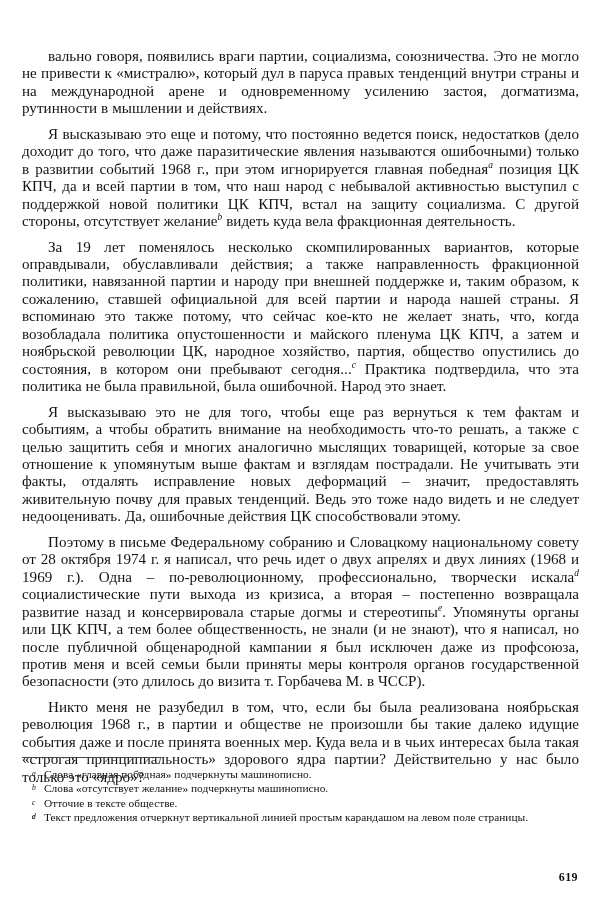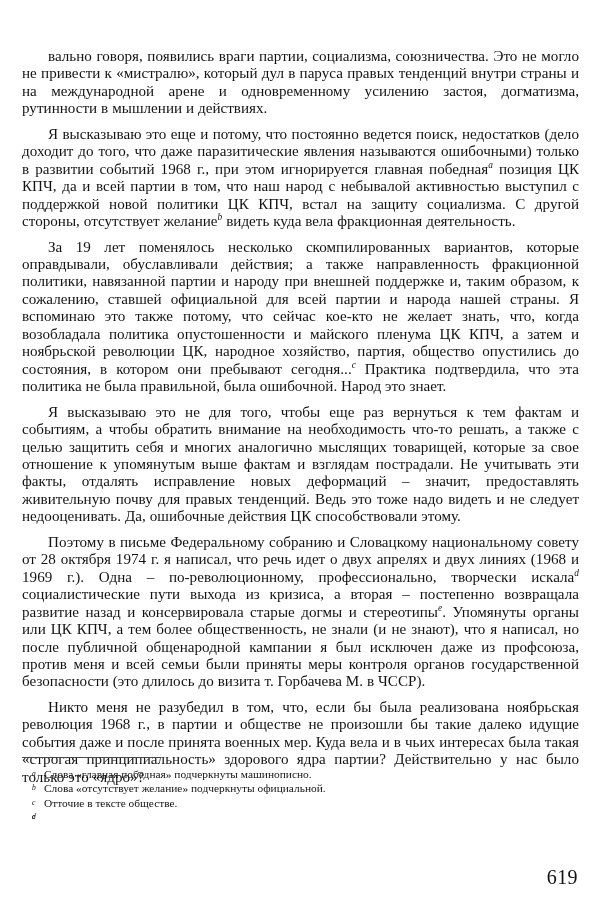--- a/index.html
+++ b/index.html
@@ -78,44 +78,45 @@
     font-style: italic;
     line-height: 14.3px;
     vertical-align: super;
   }
   .page-number {
     position: absolute;
     left: 0;
     top: 857px;
     width: 578px;
     text-align: right;
-    font-size: 20px;
+    font-size: 12px;
     line-height: 16px;
     letter-spacing: 0.4px;
+    font-weight: bold;
   }
 </style>
 </head>
 <body>
 
 <div class="page">
 
   <div class="body-block" id="body-block">
       <p class="para"><span>вально говоря, появились враги партии, социализма, союзничества. Это не могло не привести к «мистралю», который дул в паруса правых тенденций внутри страны и на международной арене и одновременному усилению застоя, догматизма, рутинности в мышлении и действиях.</span></p>
       <p class="para"><span>Я высказываю это еще и потому, что постоянно ведется поиск, недостатков (дело доходит до того, что даже паразитические явления называются ошибочными) только в развитии событий 1968 г., при этом игнорируется главная победная</span><sup class="fnmark">a</sup><span> позиция ЦК КПЧ, да и всей партии в том, что наш народ с небывалой активностью выступил с поддержкой новой политики ЦК КПЧ, встал на защиту социализма. С другой стороны, отсутствует желание</span><sup class="fnmark">b</sup><span> видеть куда вела фракционная деятельность.</span></p>
       <p class="para"><span>За 19 лет поменялось несколько скомпилированных вариантов, которые оправдывали, обуславливали действия; а также направленность фракционной политики, навязанной партии и народу при внешней поддержке и, таким образом, к сожалению, ставшей официальной для всей партии и народа нашей страны. Я вспоминаю это также потому, что сейчас кое-кто не желает знать, что, когда возобладала политика опустошенности и майского пленума ЦК КПЧ, а затем и ноябрьской революции ЦК, народное хозяйство, партия, общество опустились до состояния, в котором они пребывают сегодня...</span><sup class="fnmark">c</sup><span> Практика подтвердила, что эта политика не была правильной, была ошибочной. Народ это знает.</span></p>
       <p class="para"><span>Я высказываю это не для того, чтобы еще раз вернуться к тем фактам и событиям, а чтобы обратить внимание на необходимость что-то решать, а также с целью защитить себя и многих аналогично мыслящих товарищей, которые за свое отношение к упомянутым выше фактам и взглядам пострадали. Не учитывать эти факты, отдалять исправление новых деформаций – значит, предоставлять живительную почву для правых тенденций. Ведь это тоже надо видеть и не следует недооценивать. Да, ошибочные действия ЦК способствовали этому.</span></p>
       <p class="para"><span>Поэтому в письме Федеральному собранию и Словацкому национальному совету от 28 октября 1974 г. я написал, что речь идет о двух апрелях и двух линиях (1968 и 1969 г.). Одна – по-революционному, профессионально, творчески искала</span><sup class="fnmark">d</sup><span> социалистические пути выхода из кризиса, а вторая – постепенно возвращала развитие назад и консервировала старые догмы и стереотипы</span><sup class="fnmark">e</sup><span>. Упомянуты органы или ЦК КПЧ, а тем более общественность, не знали (и не знают), что я написал, но после публичной общенародной кампании я был исключен даже из профсоюза, против меня и всей семьи были приняты меры контроля органов государственной безопасности (это длилось до визита т. Горбачева М. в ЧССР).</span></p>
       <p class="para"><span>Никто меня не разубедил в том, что, если бы была реализована ноябрьская революция 1968 г., в партии и обществе не произошли бы такие далеко идущие события даже и после принята военных мер. Куда вела и в чьих интересах была такая «строгая принципиальность» здорового ядра партии? Действительно у нас было только это «ядро»?</span></p>
     </div>
 
   <div class="fn-rule"></div>
 
   <div class="footnotes" id="footnotes-block">
       <p class="fnote"><span class="fn-letter">a</span><span>Слова «главная победная» подчеркнуты машинописно.</span></p>
-      <p class="fnote"><span class="fn-letter">b</span><span>Слова «отсутствует желание» подчеркнуты официальной.</span></p>
+      <p class="fnote"><span class="fn-letter">b</span><span>Слова «отсутствует желание» подчеркнуты машинописно.</span></p>
       <p class="fnote"><span class="fn-letter">c</span><span>Отточие в тексте обществе.</span></p>
       <p class="fnote"><span class="fn-letter">d</span></p>
-      <p class="fnote"><span class="fn-letter">e</span></p>
+      <p class="fnote"><span class="fn-letter">e</span><span>Текст предложения отчеркнут вертикальной линией простым карандашом на левом поле страницы.</span></p>
     </div>
 
   <div class="page-number">619</div>
 
 </div>
 
 </body></html>

